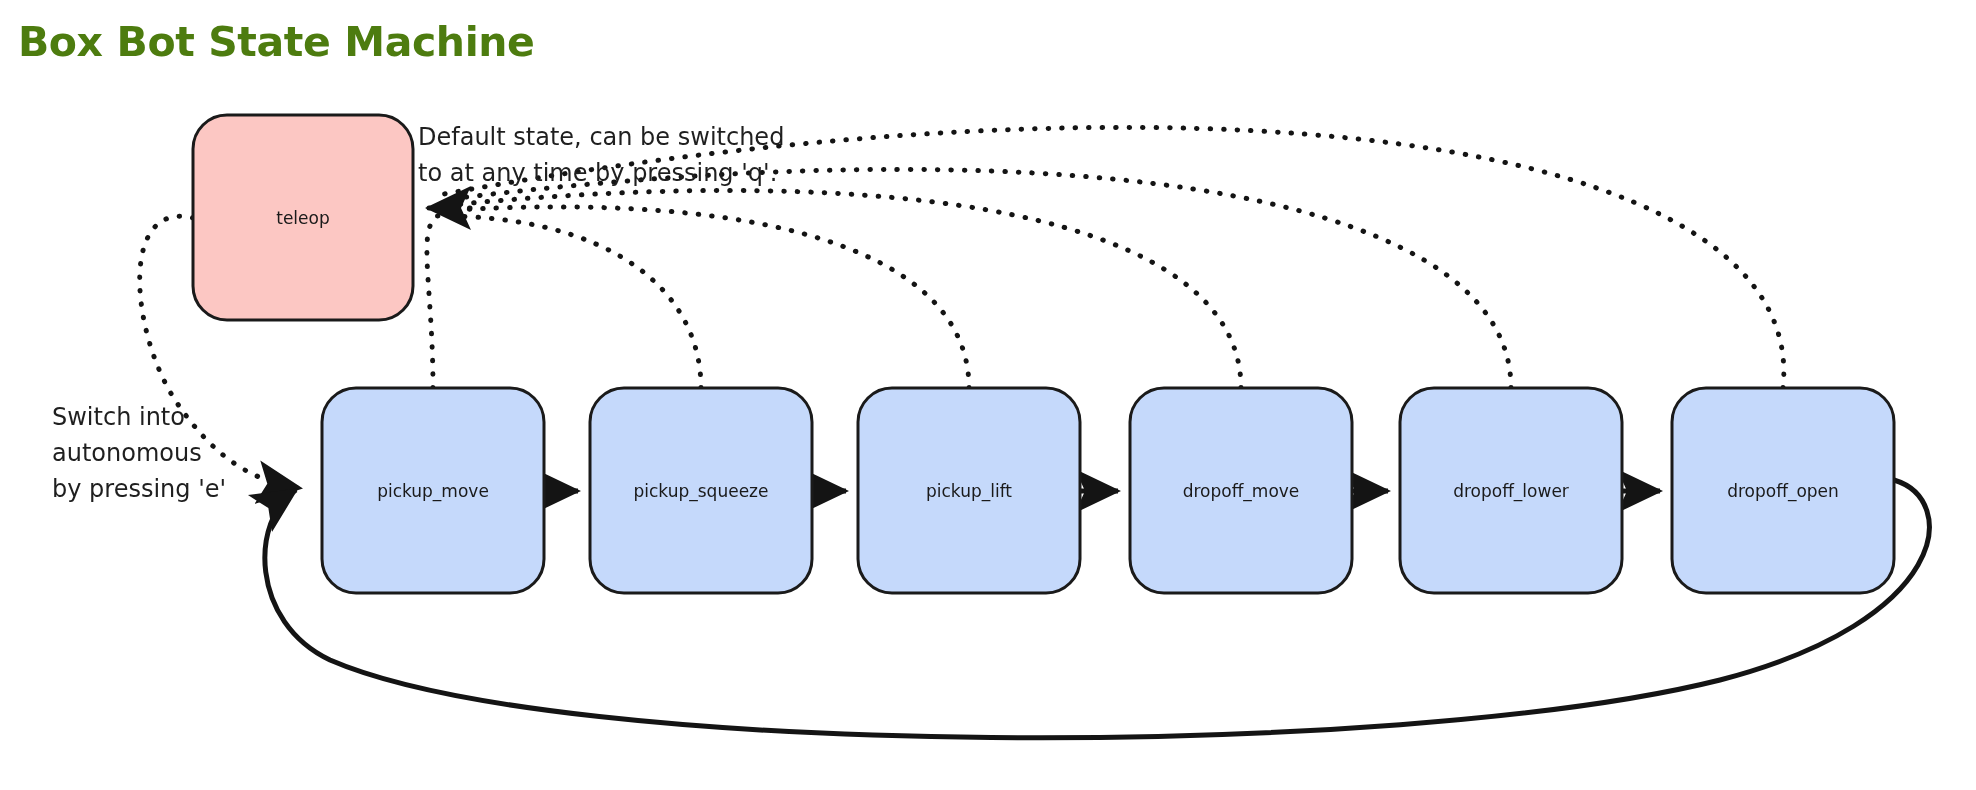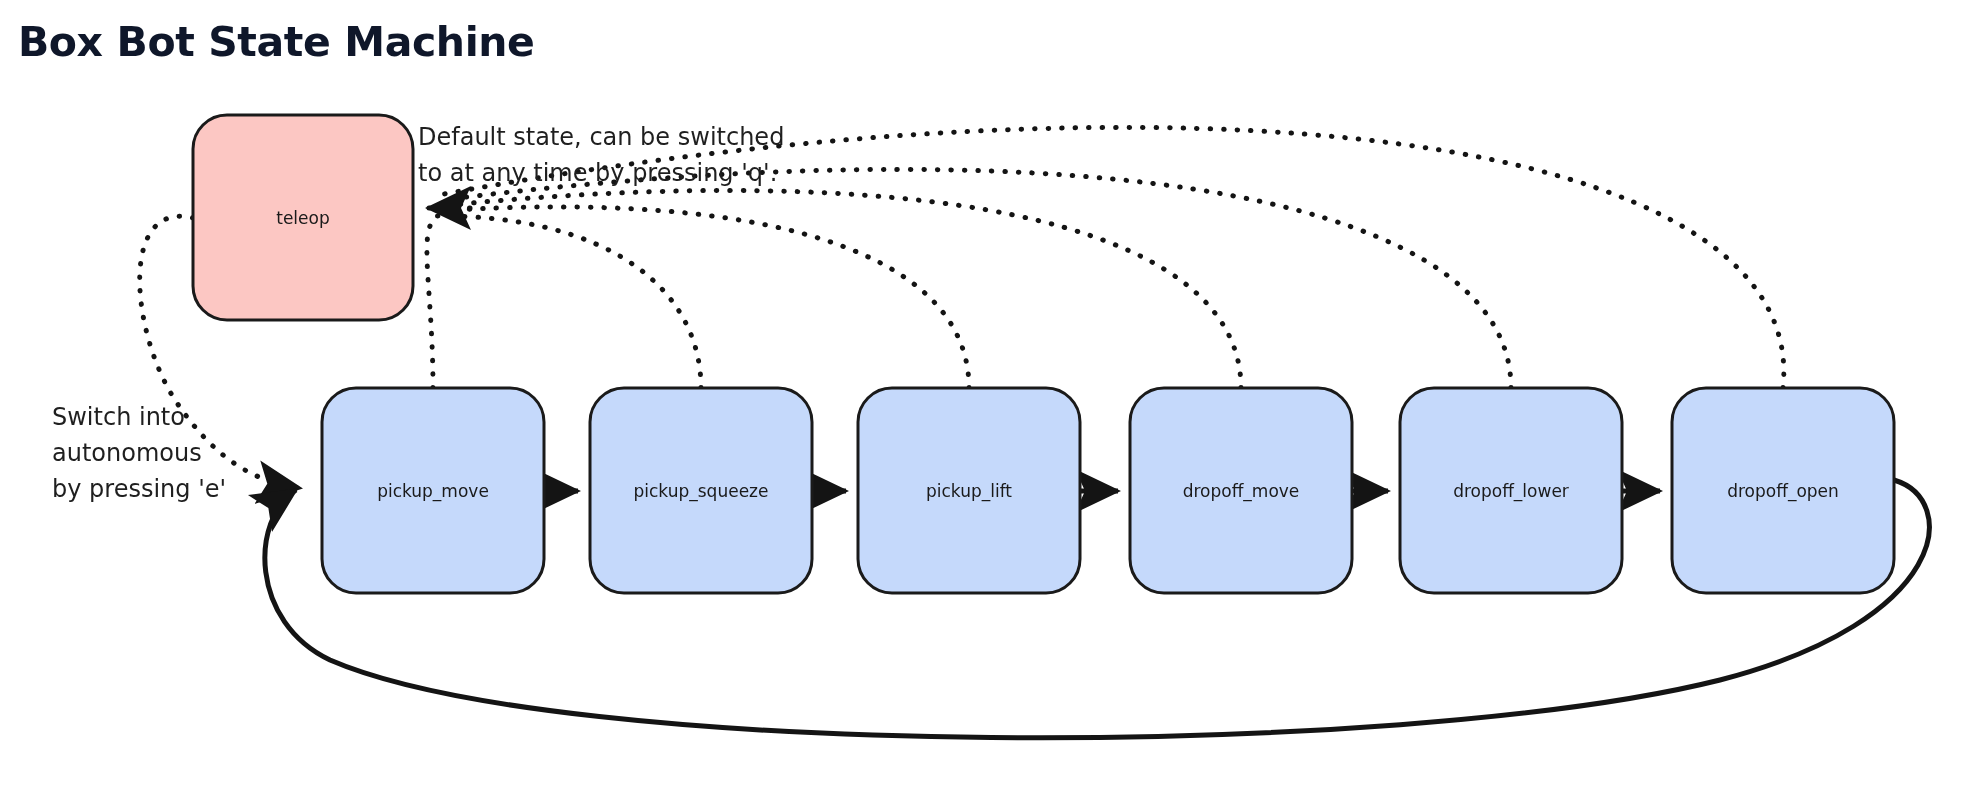--- a/index.html
+++ b/index.html
@@ -14,21 +14,21 @@
     overflow: hidden;
     position: relative;
   }
   #page-title {
     position: absolute;
     left: 18px;
     top: 18px;
     font-family: "DejaVu Sans", sans-serif;
     font-size: 41px;
     font-weight: bold;
-    color: #0f172a;
+    color: #4d7c0f;
     letter-spacing: -0.4px;
     white-space: nowrap;
   }
   #diagram-canvas {
     position: absolute;
     left: 0;
     top: 0;
     width: 1976px;
     height: 790px;
   }

